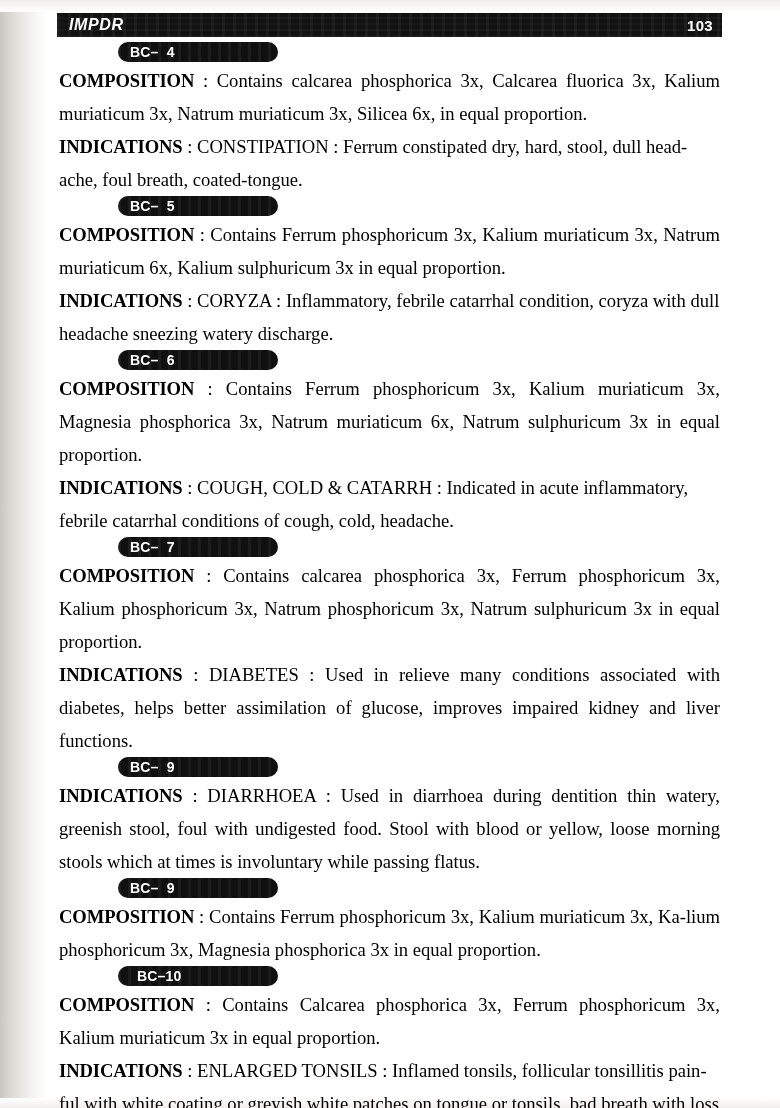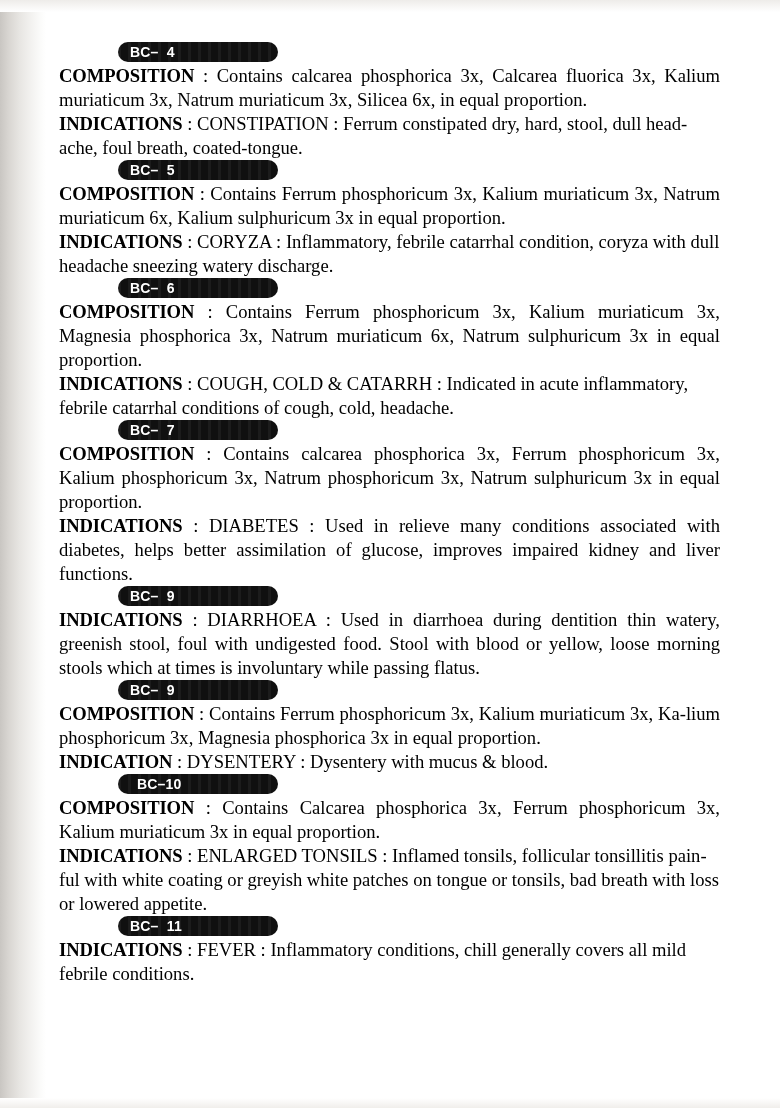--- a/index.html
+++ b/index.html
@@ -143,21 +143,21 @@
     color: #ffffff;
     font-family: "Liberation Sans", "DejaVu Sans", sans-serif;
     font-weight: bold;
     font-size: 14px;
     letter-spacing: 0.2px;
     white-space: pre;
   }
 
   .para {
     font-size: 18.6px;
-    line-height: 24px;
+    line-height: 33px;
     margin: 0;
     text-align: justify;
     text-justify: inter-word;
     hyphens: manual;
   }
   .para.ragged { text-align: left; }
   .lead {
     font-weight: bold;
     letter-spacing: -0.1px;
   }
@@ -166,20 +166,24 @@
 </style>
 </head>
 <body>
 
 <div class="scan-edge-left"></div>
 <div class="scan-edge-top"></div>
 <div class="scan-edge-bottom"></div>
 
 <div class="page">
 
+  <div class="header-bar">
+    <span class="header-title">IMPDR</span>
+    <span class="header-page-number">103</span>
+  </div>
 
   <div class="content">
 
     <div class="entry">
       <div class="pill">
         <span class="pill-label">BC–  4</span>
       </div>
       <p class="para"><span class="lead">COMPOSITION</span><span> : Contains calcarea phosphorica 3x, Calcarea fluorica 3x, Kalium muriaticum 3x, Natrum muriaticum 3x, Silicea 6x, in equal proportion.</span></p>
       <p class="para ragged"><span class="lead">INDICATIONS</span><span> : CONSTIPATION : Ferrum constipated dry, hard, stool, dull head-ache, foul breath, coated-tongue.</span></p>
     </div>
@@ -213,21 +217,20 @@
         <span class="pill-label">BC–  9</span>
       </div>
       <p class="para"><span class="lead">INDICATIONS</span><span> : DIARRHOEA : Used in diarrhoea during dentition thin watery, greenish stool, foul with undigested food. Stool with blood or yellow, loose morning stools which at times is involuntary while passing flatus.</span></p>
     </div>
 
     <div class="entry">
       <div class="pill">
         <span class="pill-label">BC–  9</span>
       </div>
       <p class="para"><span class="lead">COMPOSITION</span><span> : Contains Ferrum phosphoricum 3x, Kalium muriaticum 3x, Ka-lium phosphoricum 3x, Magnesia phosphorica 3x in equal  proportion.</span></p>
-      <p class="para ragged"><span class="lead">INDICATION</span><span> : DYSENTERY : Dysentery with mucus &amp; blood.</span></p>
     </div>
 
     <div class="entry">
       <div class="pill indent-more">
         <span class="pill-label">BC–10</span>
       </div>
       <p class="para"><span class="lead">COMPOSITION</span><span> : Contains Calcarea phosphorica 3x, Ferrum phosphoricum 3x, Kalium muriaticum 3x in equal proportion.</span></p>
       <p class="para ragged"><span class="lead">INDICATIONS</span><span> : ENLARGED TONSILS :  Inflamed tonsils, follicular tonsillitis pain-ful with white coating or greyish white patches on tongue or tonsils, bad breath with loss or lowered appetite.</span></p>
     </div>
 

